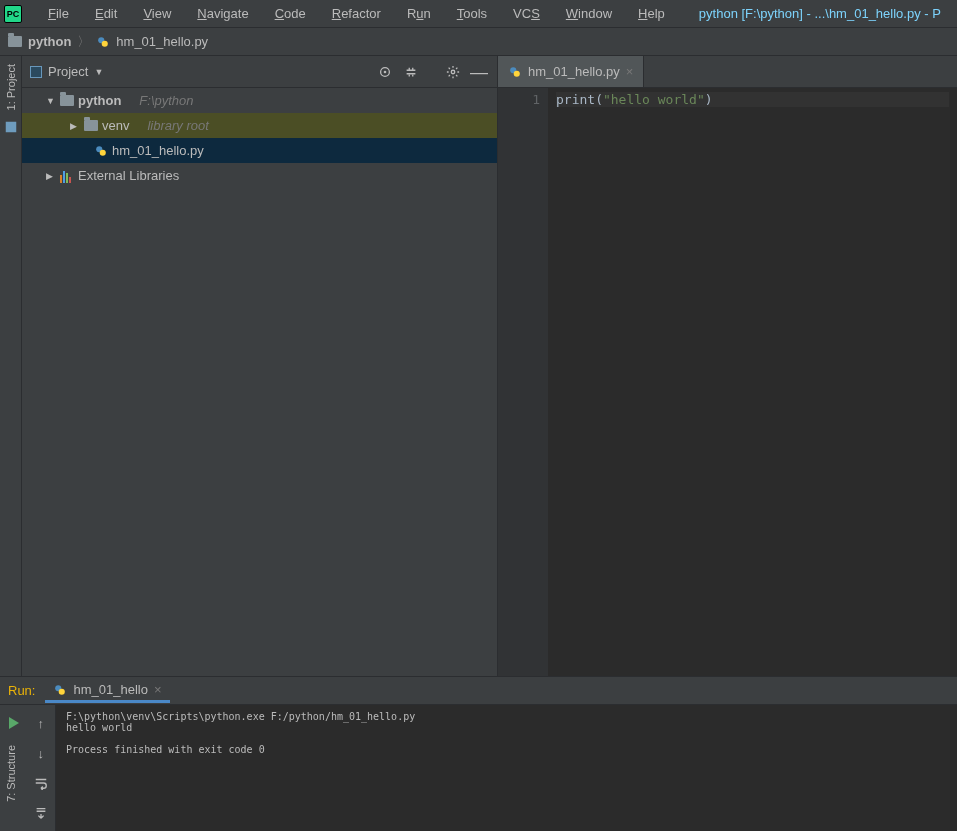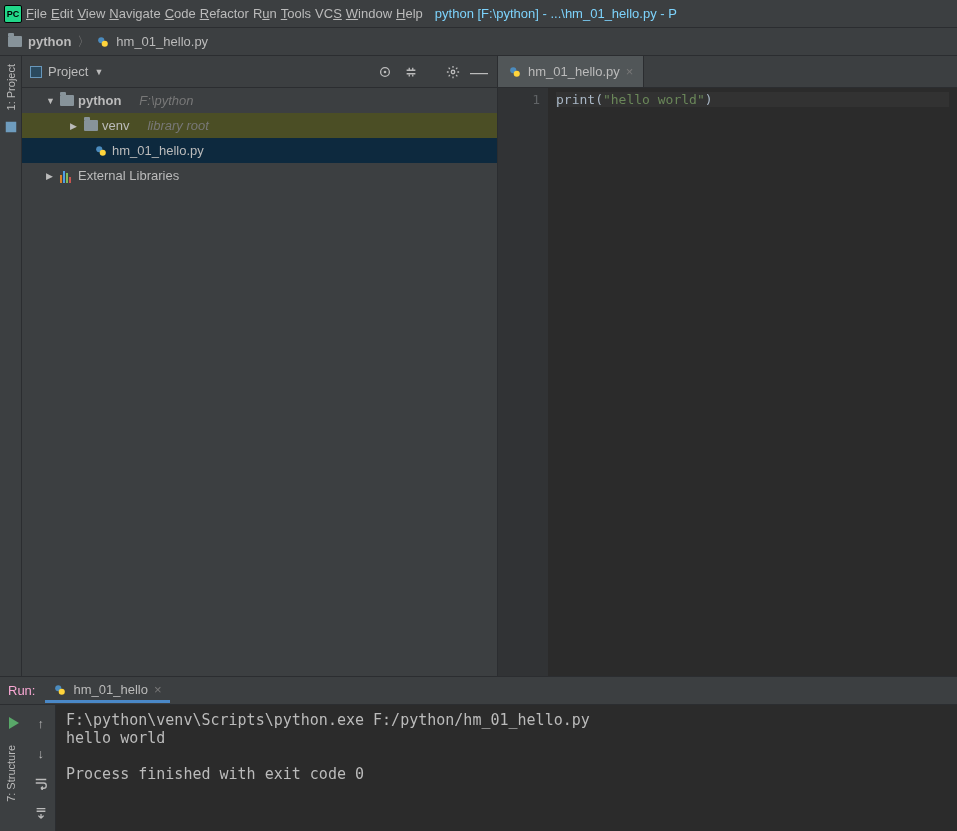--- a/index.html
+++ b/index.html
@@ -14,21 +14,21 @@
   display: flex;
   flex-direction: column;
 }
 .menubar {
   display: flex;
   align-items: center;
   height: 28px;
   background: #3c3f41;
   border-bottom: 1px solid #2b2d30;
   padding: 0 4px;
-  gap: 4px;
+  gap: 26px;
 }
 .app-icon {
   width: 18px; height: 18px;
   background: #21d789;
   border: 1px solid #000;
   border-radius: 2px;
   display: flex;
   align-items: center;
   justify-content: center;
   font-size: 9px;
@@ -235,21 +235,21 @@
   border-top:1px solid #2b2d30;
   display:flex;flex-direction:column;
 }
 .run-header{
   height:28px;
   background:#3c3f41;
   border-bottom:1px solid #2b2d30;
   display:flex;align-items:center;
   padding:0 8px;gap:10px;
 }
-.run-header .label{color:#f9a8d4;}
+.run-header .label{color:#eab308;}
 .run-tab{
   display:flex;align-items:flex-end;gap:6px;
   padding:3px 8px;
   border-bottom:3px solid #4a88c7;
   cursor:pointer;
 }
 .run-body{
   flex:1;display:flex;
 }
 .run-toolbar{
@@ -272,21 +272,21 @@
   border-left:10px solid #59a869;
   border-top:6px solid transparent;
   border-bottom:6px solid transparent;
 }
 .stop-sq{
   width:10px;height:10px;background:#787878;
 }
 .run-output{
   flex:1;
   font-family:"Consolas",monospace;
-  font-size:15px;
+  font-size:10px;
   color:#bbbbbb;
   padding:6px 10px;
   white-space:pre;
   overflow:auto;
 }
 .bottom-left-structure{
   position:absolute;
   left:0;
   bottom:0;
   width:22px;

